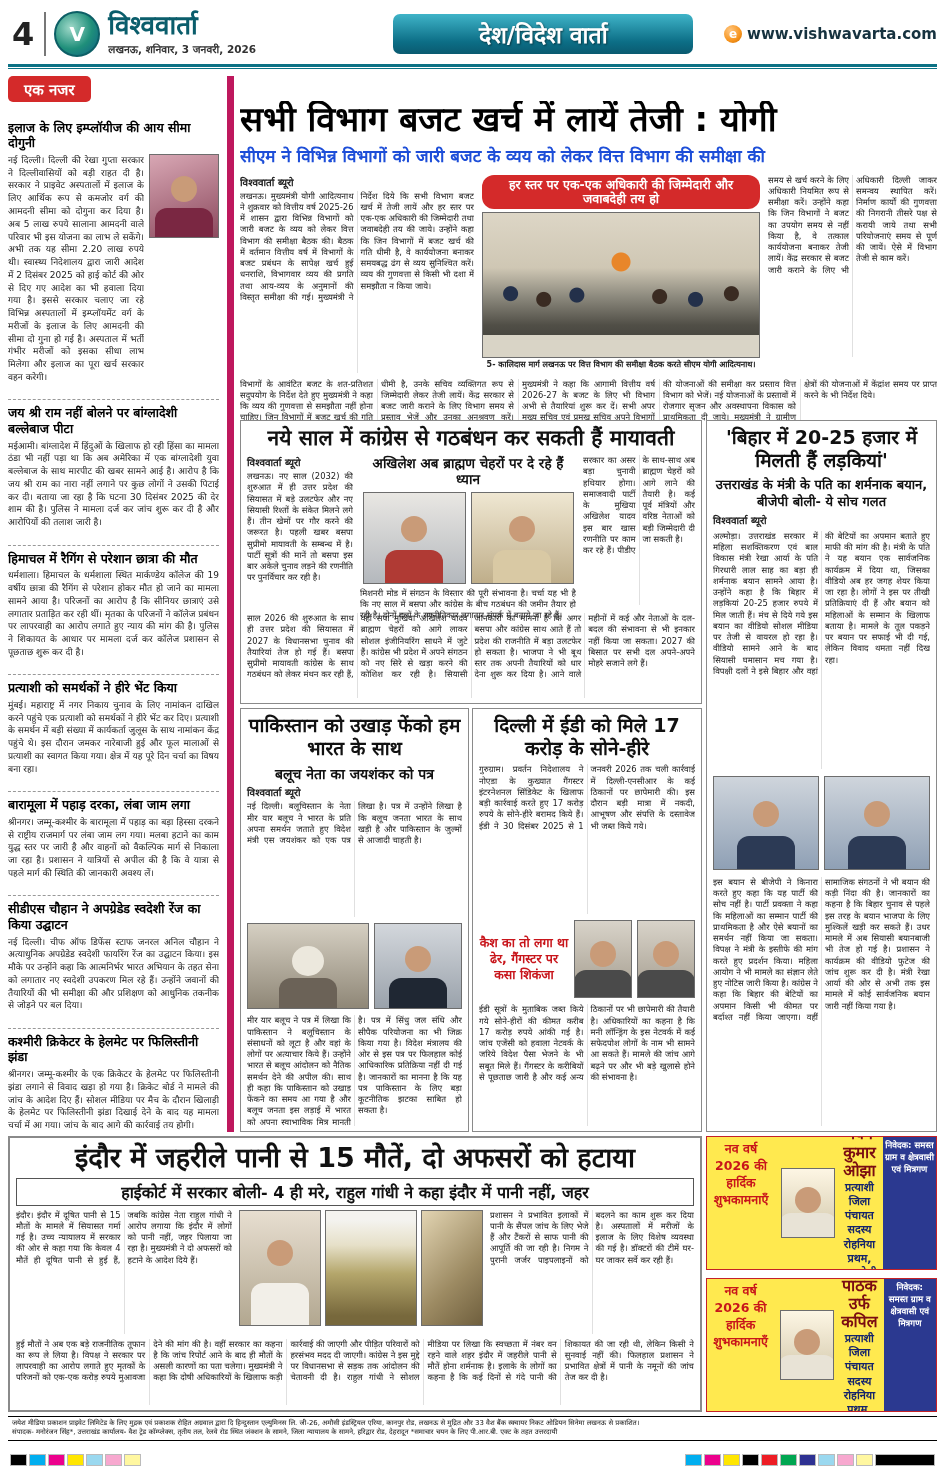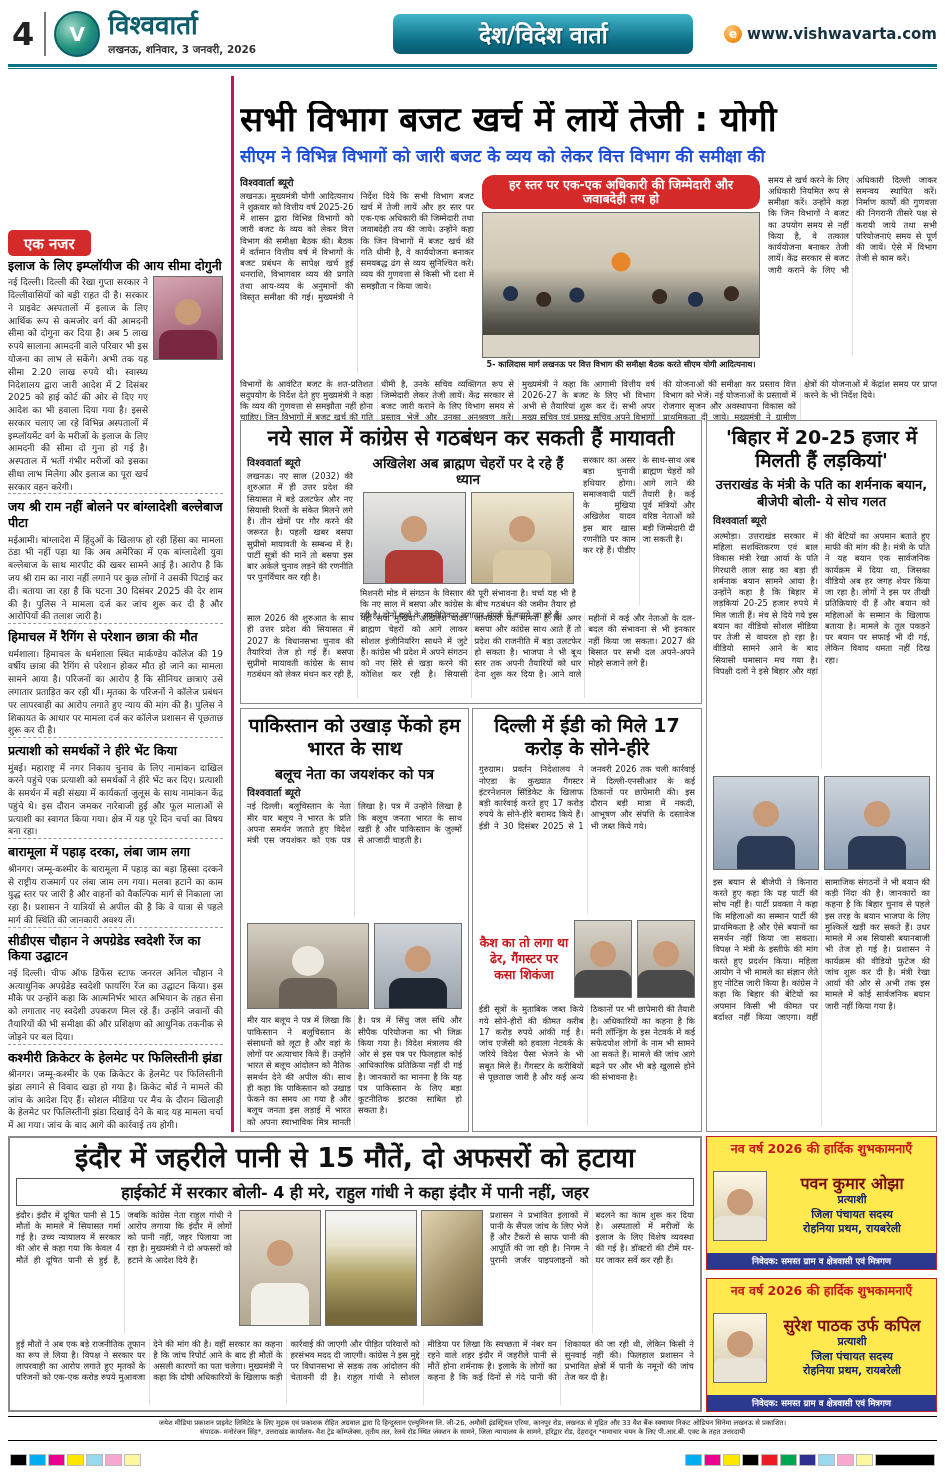--- a/index.html
+++ b/index.html
@@ -49,21 +49,21 @@
       radial-gradient(circle at 10% 56%, #23304a 7px, transparent 8px),
       radial-gradient(circle at 22% 60%, #3a2b22 7px, transparent 8px),
       radial-gradient(circle at 34% 57%, #23304a 7px, transparent 8px),
       radial-gradient(circle at 64% 58%, #3a2b22 7px, transparent 8px),
       radial-gradient(circle at 77% 60%, #23304a 7px, transparent 8px),
       radial-gradient(circle at 90% 56%, #3a2b22 7px, transparent 8px),
       linear-gradient(0deg,#d9d4c6 0 15%, rgba(0,0,0,0) 15%),
       linear-gradient(180deg,#ddd6c6 0%,#cfc7b4 38%,#8d8a7e 58%,#504e46 78%,#3a3934 100%); }
 
   
-  .leftcol { top:76px; left:8px; width:226px; height:1056px; padding-right:8px; border-right:3px solid #be185d; display:flex; flex-direction:column; justify-content:flex-end; overflow:hidden; }
+  .leftcol { top:76px; left:8px; width:226px; height:1056px; padding-right:8px; border-right:7px solid #be185d; display:flex; flex-direction:column; justify-content:space-between; overflow:hidden; }
   .tag { display:inline-block; align-self:flex-start; background:#d42a2a; color:#fff; font-size:15px; font-weight:bold; padding:3px 16px; border-radius:5px; margin-bottom:2px; }
   .snip h3 { font-size:12.5px; line-height:1.25; color:#000; margin-bottom:3px; }
   .snip + .snip { border-top:1px dashed #999; padding-top:5px; }
   .snip .bt { font-size:9px; line-height:1.42; }
   .floatph { float:right; width:70px; height:84px; margin:0 0 3px 5px; }
 
   
   .lead { top:76px; left:240px; width:697px; height:340px; overflow:hidden;margin-top:25px; }
   .lead-hl { font-size:34px; font-weight:bold; line-height:1.08; color:#000; }
   .lead-sub { font-size:17px; font-weight:bold; margin-top:6px; color:#1d4ed8; }
@@ -125,31 +125,31 @@
   .ind-left { width:216px; }
   .ind-left .bt, .ind-right .bt { height:124px; }
   .triph { display:flex; gap:4px; }
   .triph .ph { height:116px; }
   .ph-cm { width:82px; } .ph-glass { width:92px; } .ph-bone { width:62px; }
   .ind-right { flex:1; }
   .ind-bottom { flex:1; margin-top:5px; overflow:hidden; }
 
   
   .ads { top:1136px; left:706px; width:231px; height:276px; display:flex; flex-direction:column; gap:8px; }
-  .ad { flex:1; border:1.5px solid #c42127; background:#ffe94f; display:flex; flex-direction:column; overflow:hidden; }
+  .ad { flex:1; border:1.5px solid #c42127; background:#ffe94f; display:flex; flex-direction:row; overflow:hidden; }
   .ad-top { color:#c8151b; font-size:12.5px; font-weight:bold; text-align:center; padding:3px 2px 1px; }
   .ad-mid { flex:1; display:flex; align-items:center; padding:2px 6px; gap:7px; }
   .ad .ph { width:54px; height:70px; }
   .ad-info { flex:1; text-align:center; }
   .ad-name { font-size:16px; font-weight:bold; color:#7a0c12; line-height:1.15; }
   .ad-line { font-size:11px; font-weight:bold; color:#15246b; line-height:1.3; }
   .ad-req { background:#2b3990; color:#fff; font-size:8.6px; font-weight:bold; text-align:center; padding:2px; }
 
   
-  .footer { top:1416px; left:8px; width:929px; border-top:1.5px solid #000; border-bottom:1.5px solid #000; padding:2px 4px; text-align:center; }
+  .footer { top:1416px; left:8px; width:929px; border-top:1.5px solid #000; border-bottom:1.5px solid #000; padding:2px 4px; }
   .f1 { font-size:6.9px; line-height:1.35; color:#111; }
   .f3 { font-size:8.2px; font-weight:bold; margin-top:1px; }
 
   
   .bars { top:1452px; left:0; width:945px; height:16px; display:flex; align-items:center; padding:0 10px; gap:2px; }
   .sq { width:17px; height:12px; flex:none; border:0.5px solid #bbb; }
   .gapfill { flex:1; }
   .sq.wide { width:60px; }
 </style>
 </head>

